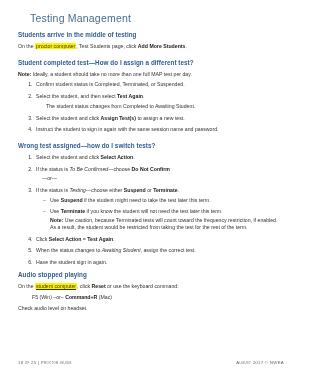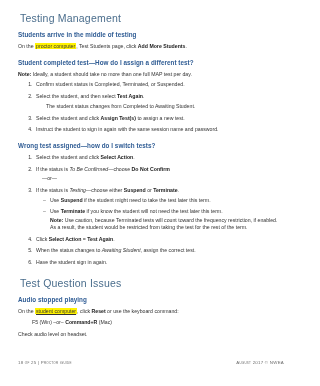--- a/index.html
+++ b/index.html
@@ -22,21 +22,21 @@
     padding: 12px 14px 0 18px;
     background: #fff;
   }
 
   
   .h1 {
     color: #4a6d8c;
     font-size: 10.5px;
     font-weight: 400;
     letter-spacing: 0.2px;
-    margin: 0 0 7px 2px;
+    margin: 0 0 7px 12px;
     line-height: 12px;
   }
   .h1.second { margin-top: 11px; }
 
   .h2 {
     color: #2f5c94;
     font-size: 6.3px;
     font-weight: bold;
     margin: 0 0 4px 0;
     line-height: 8px;
@@ -183,21 +183,20 @@
       </ul>
     </li>
 
     <li><span>Click </span><b>Select Action</b><span> = </span><b>Test Again</b><span>.</span></li>
 
     <li><span>When the status changes to </span><i>Awaiting Student</i><span>, assign the correct test.</span></li>
 
     <li><span>Have the student sign in again.</span></li>
   </ol>
 
-  <h1 class="h1 second">Test Question Issues</h1>
 
   <h2 class="h2">Audio stopped playing</h2>
   <p class="p"><span>On the </span><span class="hl ul-text">student computer</span><span>, click </span><b>Reset</b><span> or use the keyboard command:</span></p>
 
   <p class="kbd-line"><span>F5 (Win) –or– </span><b>Command+R</b><span> (Mac)</span></p>
 
   <p class="p">Check audio level on headset.</p>
 
   <div class="footer">
     <span class="left">18 of 25 | Proctor Guide</span>

